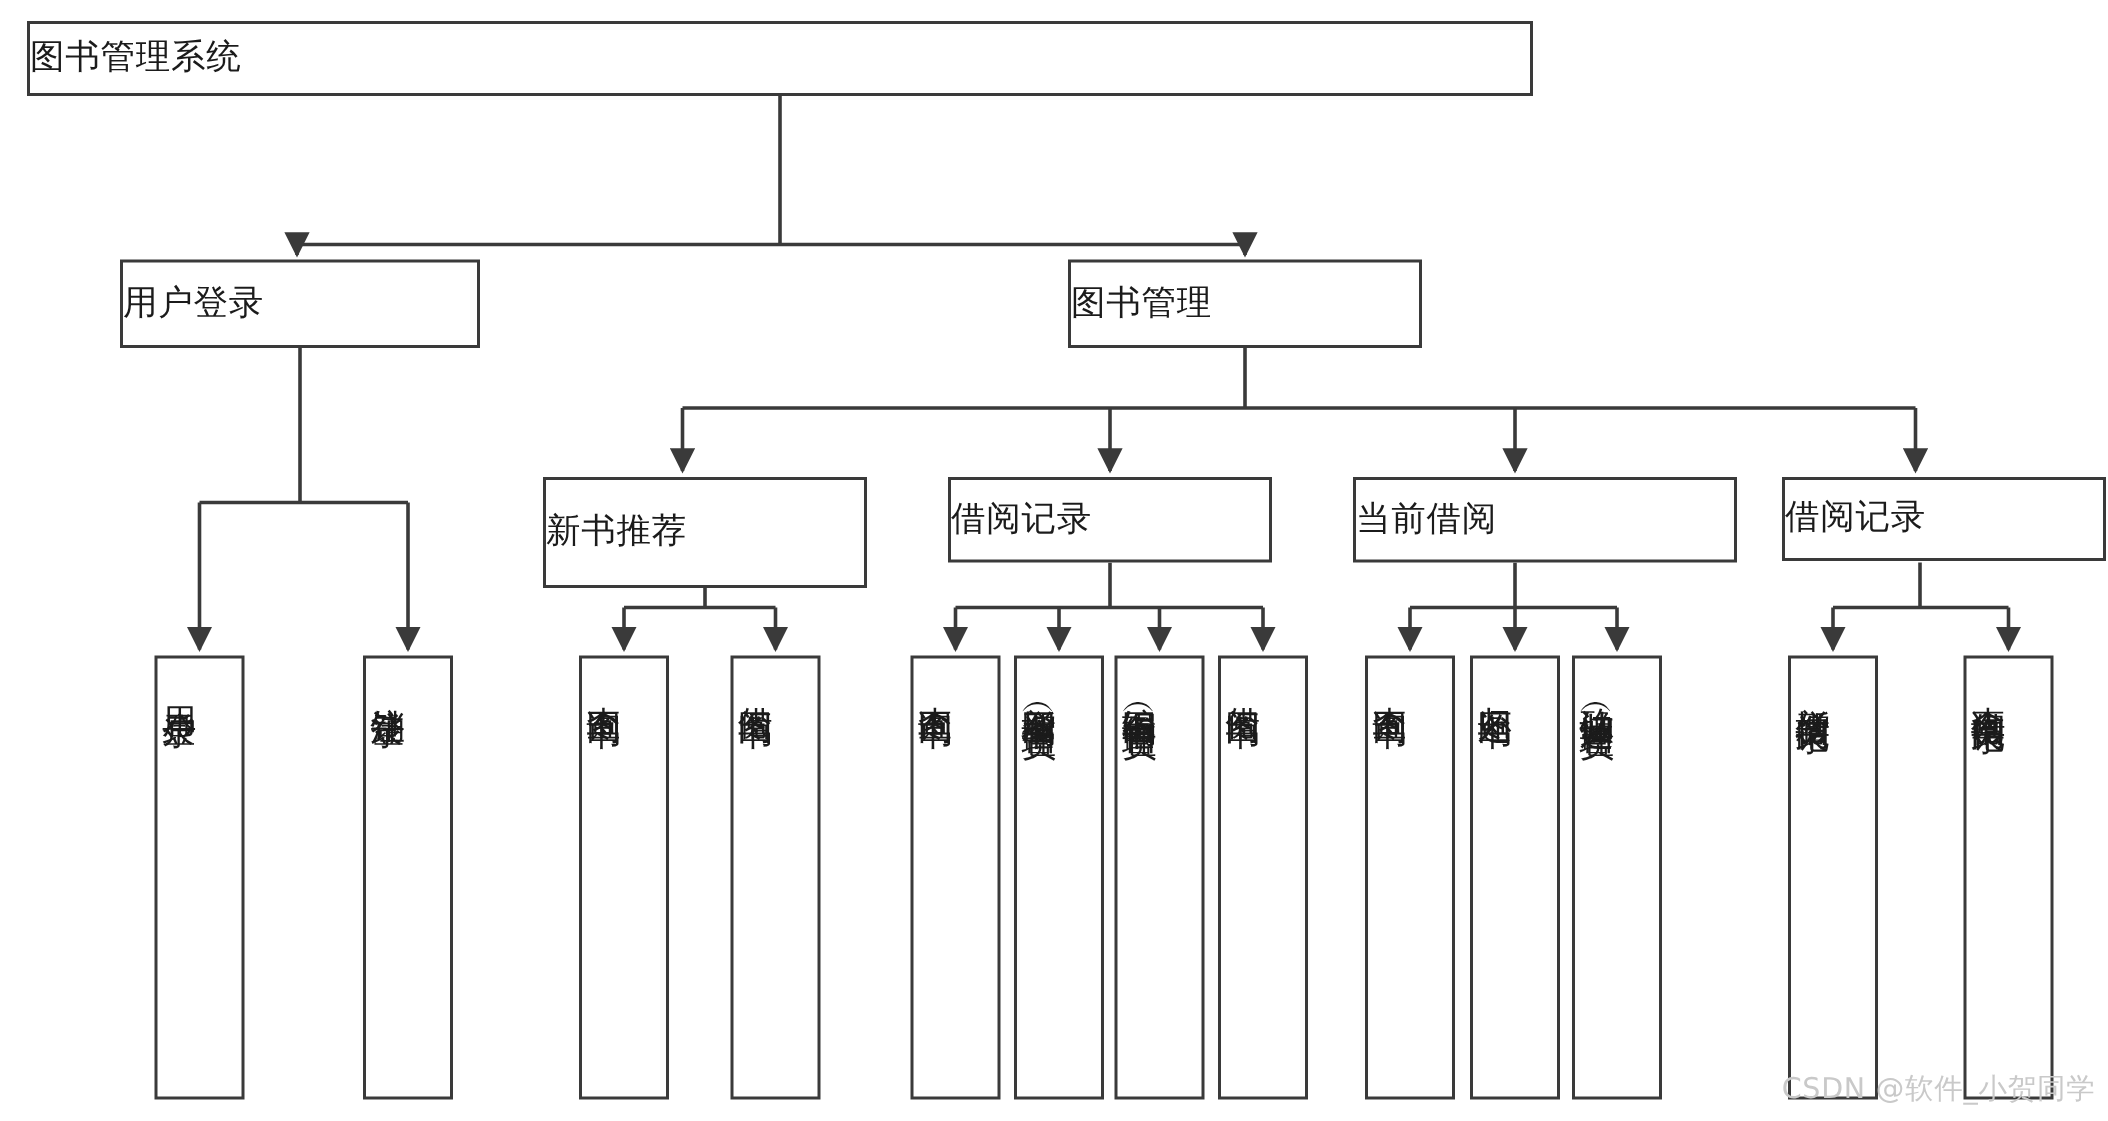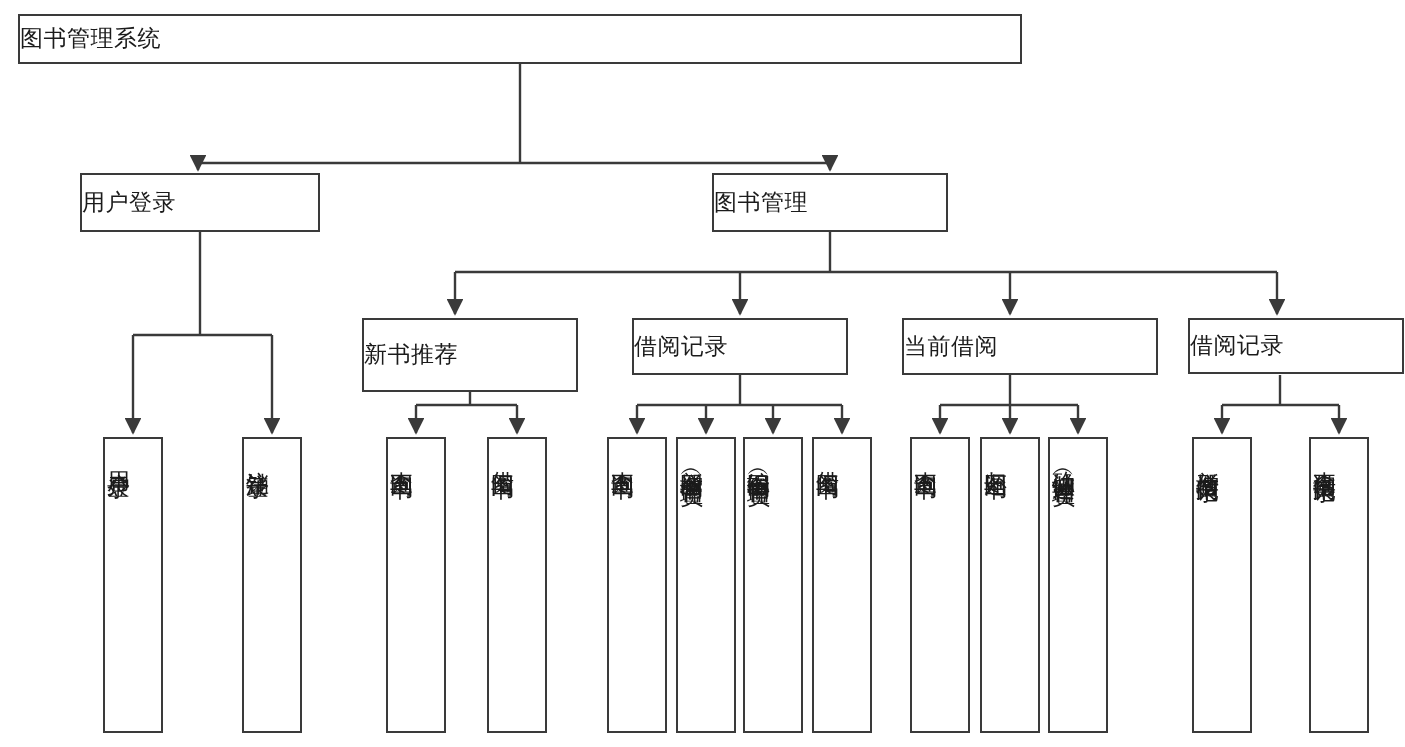--- a/index.html
+++ b/index.html
@@ -187,14 +187,15 @@
     <span class="node-label-v">确认归还（管理员）</span>
   </div>
 
   <div class="node-box leaf" style="left:1192px; top:437px; width:60px; height:296px;">
     <span class="node-label-v">新增借阅记录</span>
   </div>
   <div class="node-box leaf" style="left:1309px; top:437px; width:60px; height:296px;">
     <span class="node-label-v">查询借阅记录</span>
   </div>
 
+  <div id="watermark">CSDN @软件_小贺同学</div>
 
 </div>
 
 </body></html>

